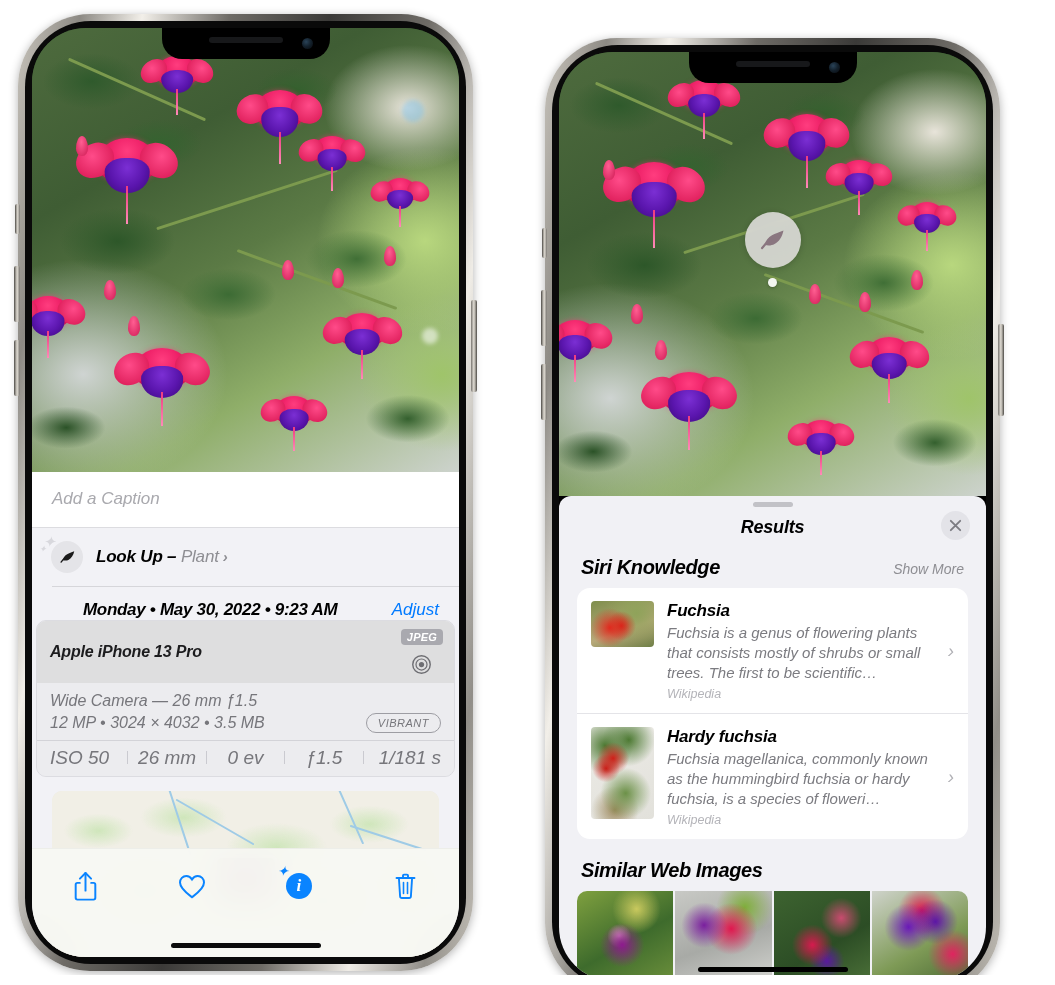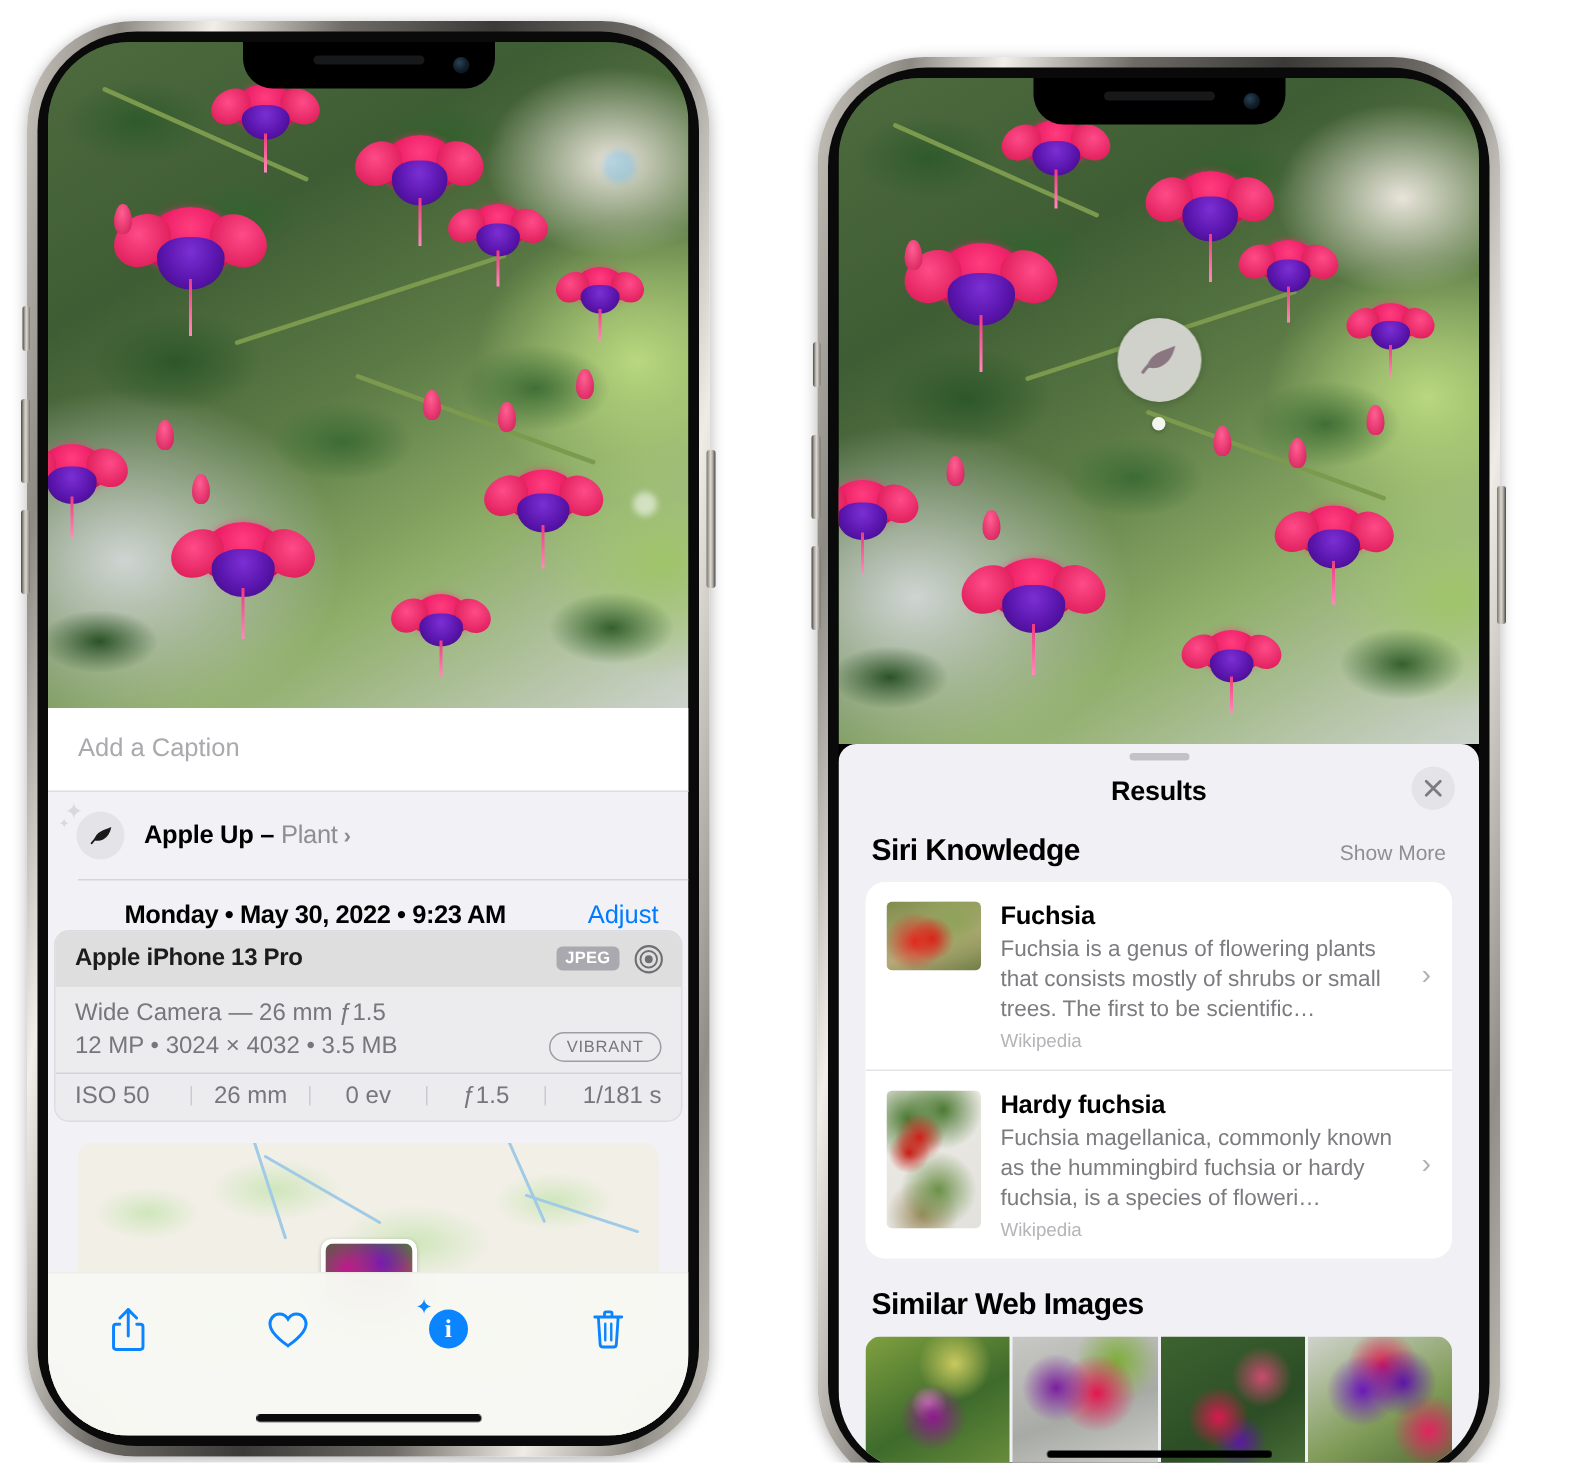--- a/index.html
+++ b/index.html
@@ -1,17 +1,17 @@
 <!DOCTYPE html>
 <html><head>
 <meta charset="utf-8">
 <style>
   html,body{margin:0;padding:0;background:#ffffff;}
   body{width:1055px;height:985px;font-family:"Liberation Sans",sans-serif;-webkit-font-smoothing:antialiased;}
-  .stage{position:relative;width:1055px;height:975px;overflow:hidden;}
+  .stage{position:relative;width:1055px;height:975px;overflow:hidden;font-style:italic;}
 
   
   .phone{position:absolute;top:14px;width:455px;height:957px;}
   .phone.left{left:18px;}
   .phone.right{left:545px;margin-top:24px;}
 
   .frame-outer{position:absolute;inset:0;border-radius:72px;
     background:linear-gradient(100deg,#c9c5bd 0%,#8d8a84 10%,#f2efe9 20%,#6e6b66 34%,#3b3a38 50%,#6e6b66 66%,#efece6 80%,#918e88 92%,#c4c0b8 100%);
     box-shadow:0 2px 10px rgba(0,0,0,.30);}
   .frame-inner{position:absolute;left:7px;top:7px;right:7px;bottom:7px;border-radius:66px;background:#0a0a0a;}
@@ -98,30 +98,30 @@
   .date-txt{font-size:17px;font-weight:700;color:#000;letter-spacing:-.3px;}
   .adjust{font-size:17px;color:#007aff;}
   .file-row{display:flex;align-items:center;gap:9px;padding:4px 20px 12px 20px;}
   .file-name{font-size:17px;color:#8e8e93;}
 
   .meta-card{margin:0 4px;border-radius:10px;overflow:hidden;background:#e9e9ed;
     border:.5px solid #dcdce1;}
   .meta-head{display:flex;align-items:center;justify-content:space-between;background:#dededf;
     padding:8px 11px 8px 13px;}
   .meta-device{font-size:16px;font-weight:700;color:#1c1c1e;letter-spacing:-.2px;}
-  .meta-head-right{display:flex;align-items:center;gap:9px;}
+  .meta-head-right{display:flex;align-items:center;gap:9px;flex-direction:column;}
   .tag-jpeg{background:#a9a9af;color:#fff;font-size:11px;font-weight:700;border-radius:4px;padding:2px 6px;letter-spacing:.2px;}
   .meta-body{background:#ececef;padding:9px 13px 7px 13px;}
   .meta-lens{font-size:16px;color:#76767b;margin-bottom:3px;}
   .meta-row2{display:flex;align-items:center;justify-content:space-between;}
   .meta-dims{font-size:16px;color:#76767b;}
   .tag-vibrant{border:1px solid #9d9da3;color:#76767b;font-size:11px;border-radius:11px;padding:3px 11px;letter-spacing:.5px;}
   .meta-exif{display:flex;align-items:center;background:#ececef;border-top:.5px solid #d3d3d8;
     padding:6px 13px 7px 13px;}
-  .exif-cell{font-size:16px;color:#76767b;text-align:center;flex:1;}
+  .exif-cell{font-size:19px;color:#76767b;text-align:center;flex:1;}
   .exif-cell.first{text-align:left;}
   .exif-cell.last{text-align:right;}
   .exif-div{width:1px;height:13px;background:#cacad0;}
 
   .map-wrap{margin:14px 20px 0 20px;border-radius:10px 10px 0 0;overflow:hidden;flex:1 1 auto;position:relative;
     background:#eceadf;}
   .map-bg{position:absolute;inset:0;
     background:
       radial-gradient(ellipse 48px 24px at 12% 24%, #cfe6bb 0%, rgba(207,230,187,0) 72%),
       radial-gradient(ellipse 60px 28px at 34% 16%, #cfe6bb 0%, rgba(207,230,187,0) 72%),
@@ -313,21 +313,21 @@
             <span class="spark s1">✦</span>
             <span class="spark s2">✦</span>
             <div class="lu-circle">
               <svg class="icon" width="19" height="19" viewBox="0 0 24 24" aria-hidden="true">
                 <path d="M20.5 4.2c-1 5.1-3.4 8.6-6.9 10.5-2.6 1.4-5.6 1.5-7.7.4 .8-3.1 2.8-5.6 5.7-7.2 2.4-1.3 5.4-2.3 8.9-3.7z" fill="#1a1a1a"></path>
                 <path d="M3.9 17.9c1.7-2.6 4-4.8 7-6.4" stroke="#1a1a1a" stroke-width="1.6" fill="none" stroke-linecap="round"></path>
               </svg>
             </div>
           </div>
           <div class="lu-text">
-            <span>Apple Up – </span><span class="sub">Plant</span><span class="chev-sm">›</span>
+            <span>Look Up – </span><span class="sub">Plant</span><span class="chev-sm">›</span>
           </div>
         </div>
 
         <div class="hairline"></div>
 
         <div class="date-row">
           <div class="date-txt">Monday • May 30, 2022 • 9:23 AM</div>
           <div class="adjust">Adjust</div>
         </div>
 

